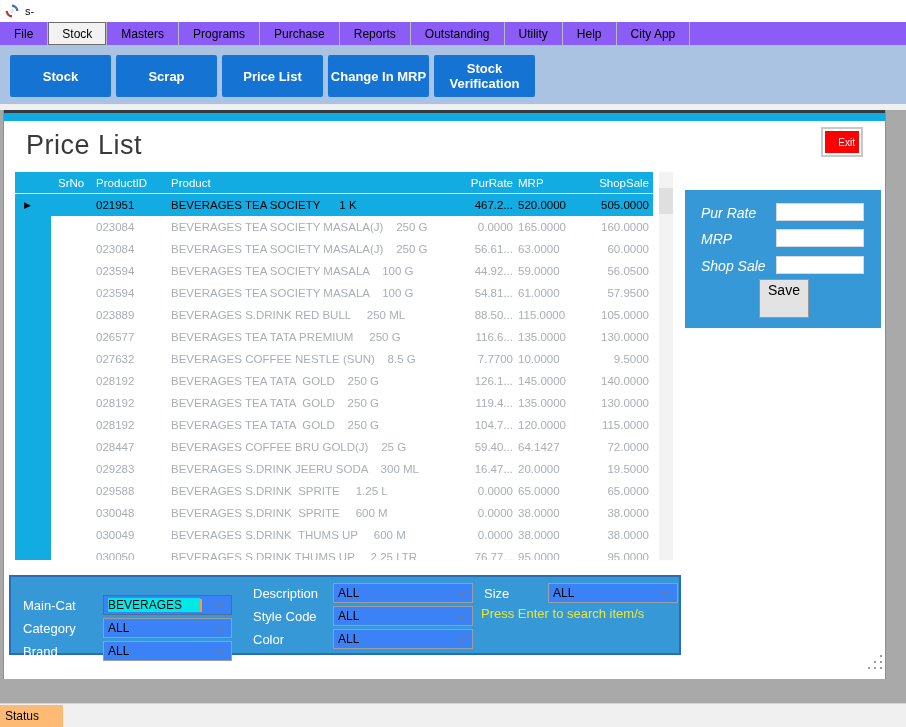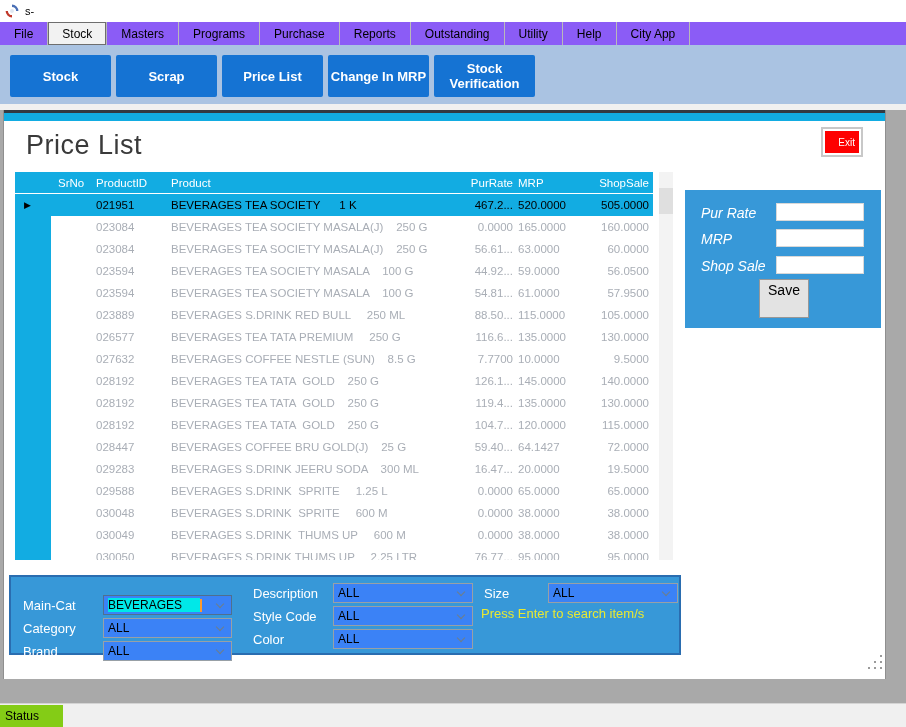--- a/index.html
+++ b/index.html
@@ -94,21 +94,21 @@
   .caret { display:inline-block; width:2px; height:13px; background:#ff9a2e; vertical-align:text-bottom; }
   .search-input { width:119px; height:20px; margin-left:14px; border:1px solid #98a0a6;
     background:#fff; font-size:12px; padding:0 3px; }
   .f-hint { color:#e8e832; font-size:13px; margin-top:2px; white-space:nowrap; }
 
   
   .grip { position:absolute; left:864px; top:545px; width:16px; height:16px; }
   .grip i { position:absolute; width:2px; height:2px; background:#9a9a9a; }
   .statusbar { position:absolute; left:0; top:703px; width:906px; height:24px; background:#f0f0f0;
     border-top:1px solid #d4d4d4; }
-  .status-chip { position:absolute; left:0; top:1px; width:63px; height:23px; background:#84cc16;
+  .status-chip { position:absolute; left:0; top:1px; width:63px; height:23px; background:#fdba74;
     font-size:12px; color:#000; line-height:23px; padding-left:5px; }
 </style>
 </head>
 <body>
 
 <div class="titlebar">
   <svg width="14" height="14" viewBox="0 0 16 16">
     <path d="M8 2 a6 6 0 0 1 6 6" stroke="#4a6fb5" fill="none" stroke-width="2.6"></path>
     <path d="M8 14 a6 6 0 0 1 -6 -6" stroke="#c0392b" fill="none" stroke-width="2.6"></path>
     <circle cx="8" cy="8" r="2.2" fill="#dfe7f2"></circle>

